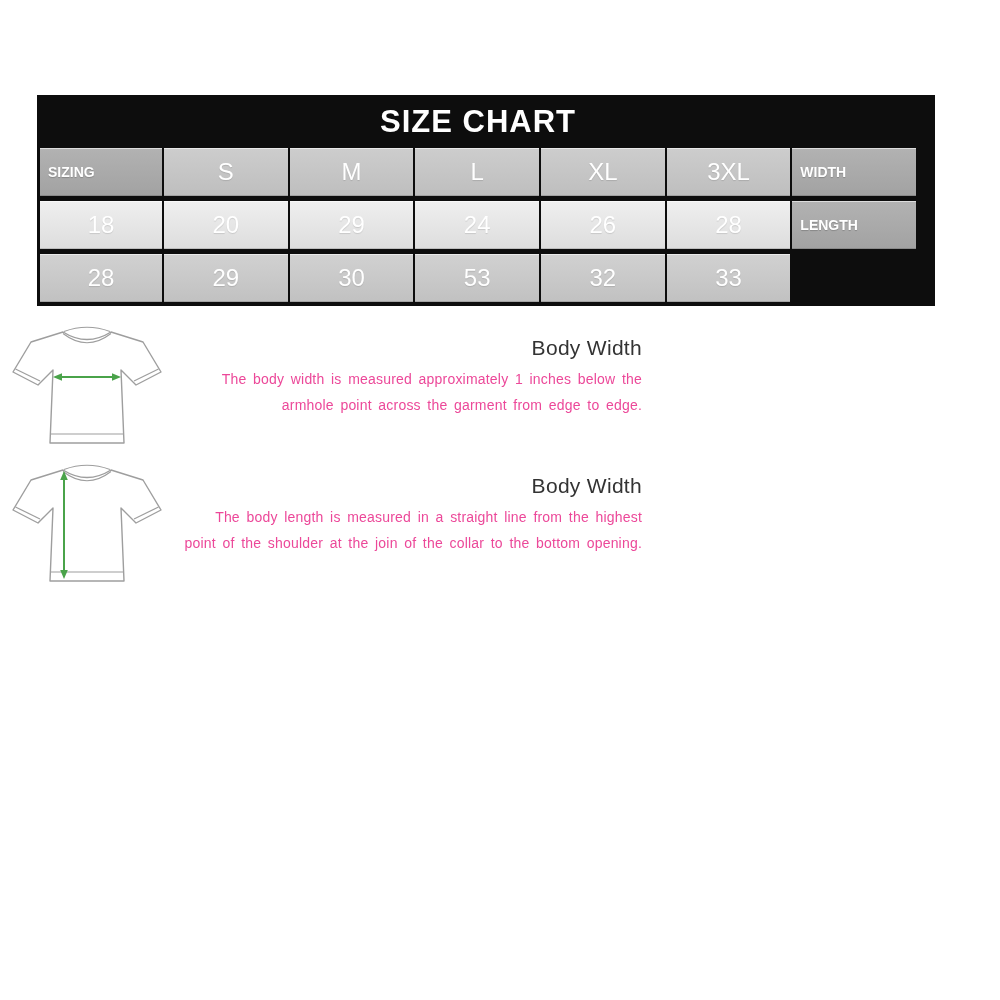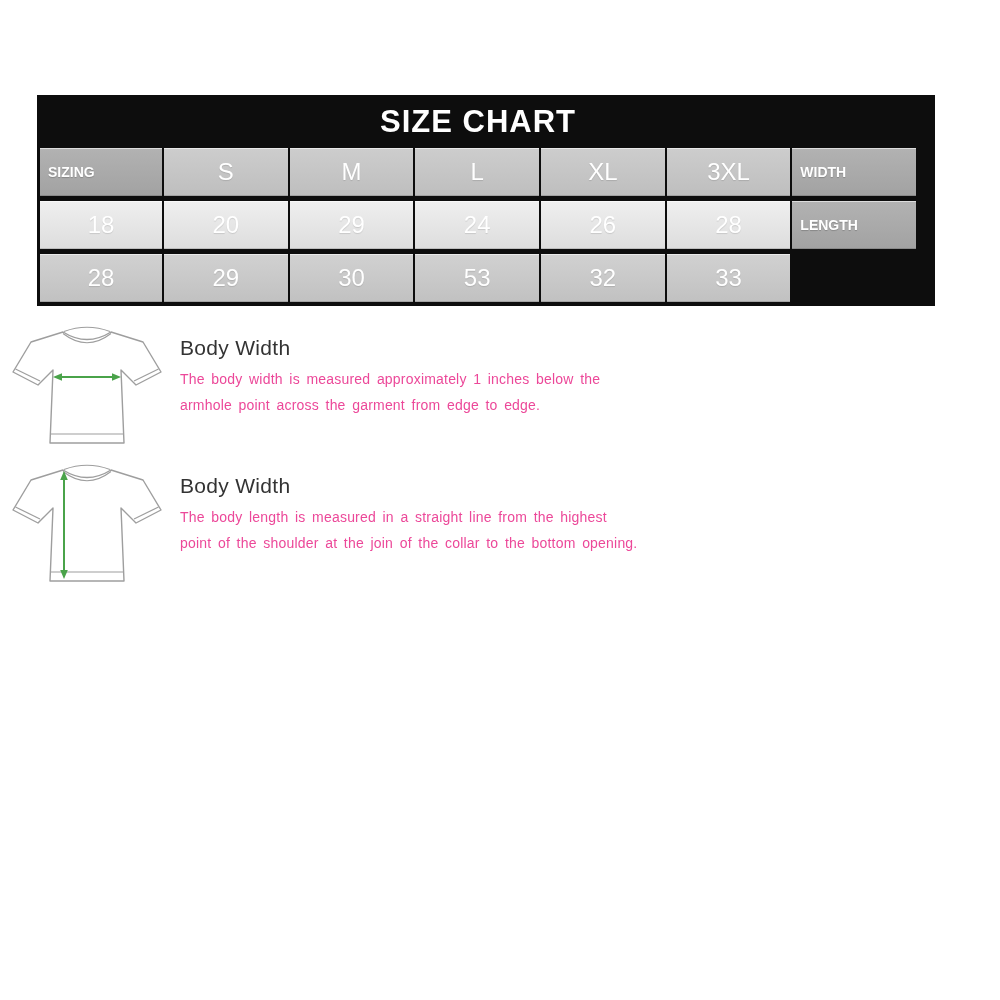--- a/index.html
+++ b/index.html
@@ -66,20 +66,21 @@
   }
   .shirt-icon {
     width: 162px;
     height: 132px;
     flex: 0 0 162px;
   }
   .measure-text {
     margin: 16px 0 0 12px;
     width: 462px;
     color: #3a3a3a;
+    text-align: right;
   }
   .measure-heading {
     font-size: 21px;
     font-weight: 400;
     color: #333333;
     margin-bottom: 7px;
     letter-spacing: 0.3px;
   }
   .measure-desc {
     font-size: 14px;

